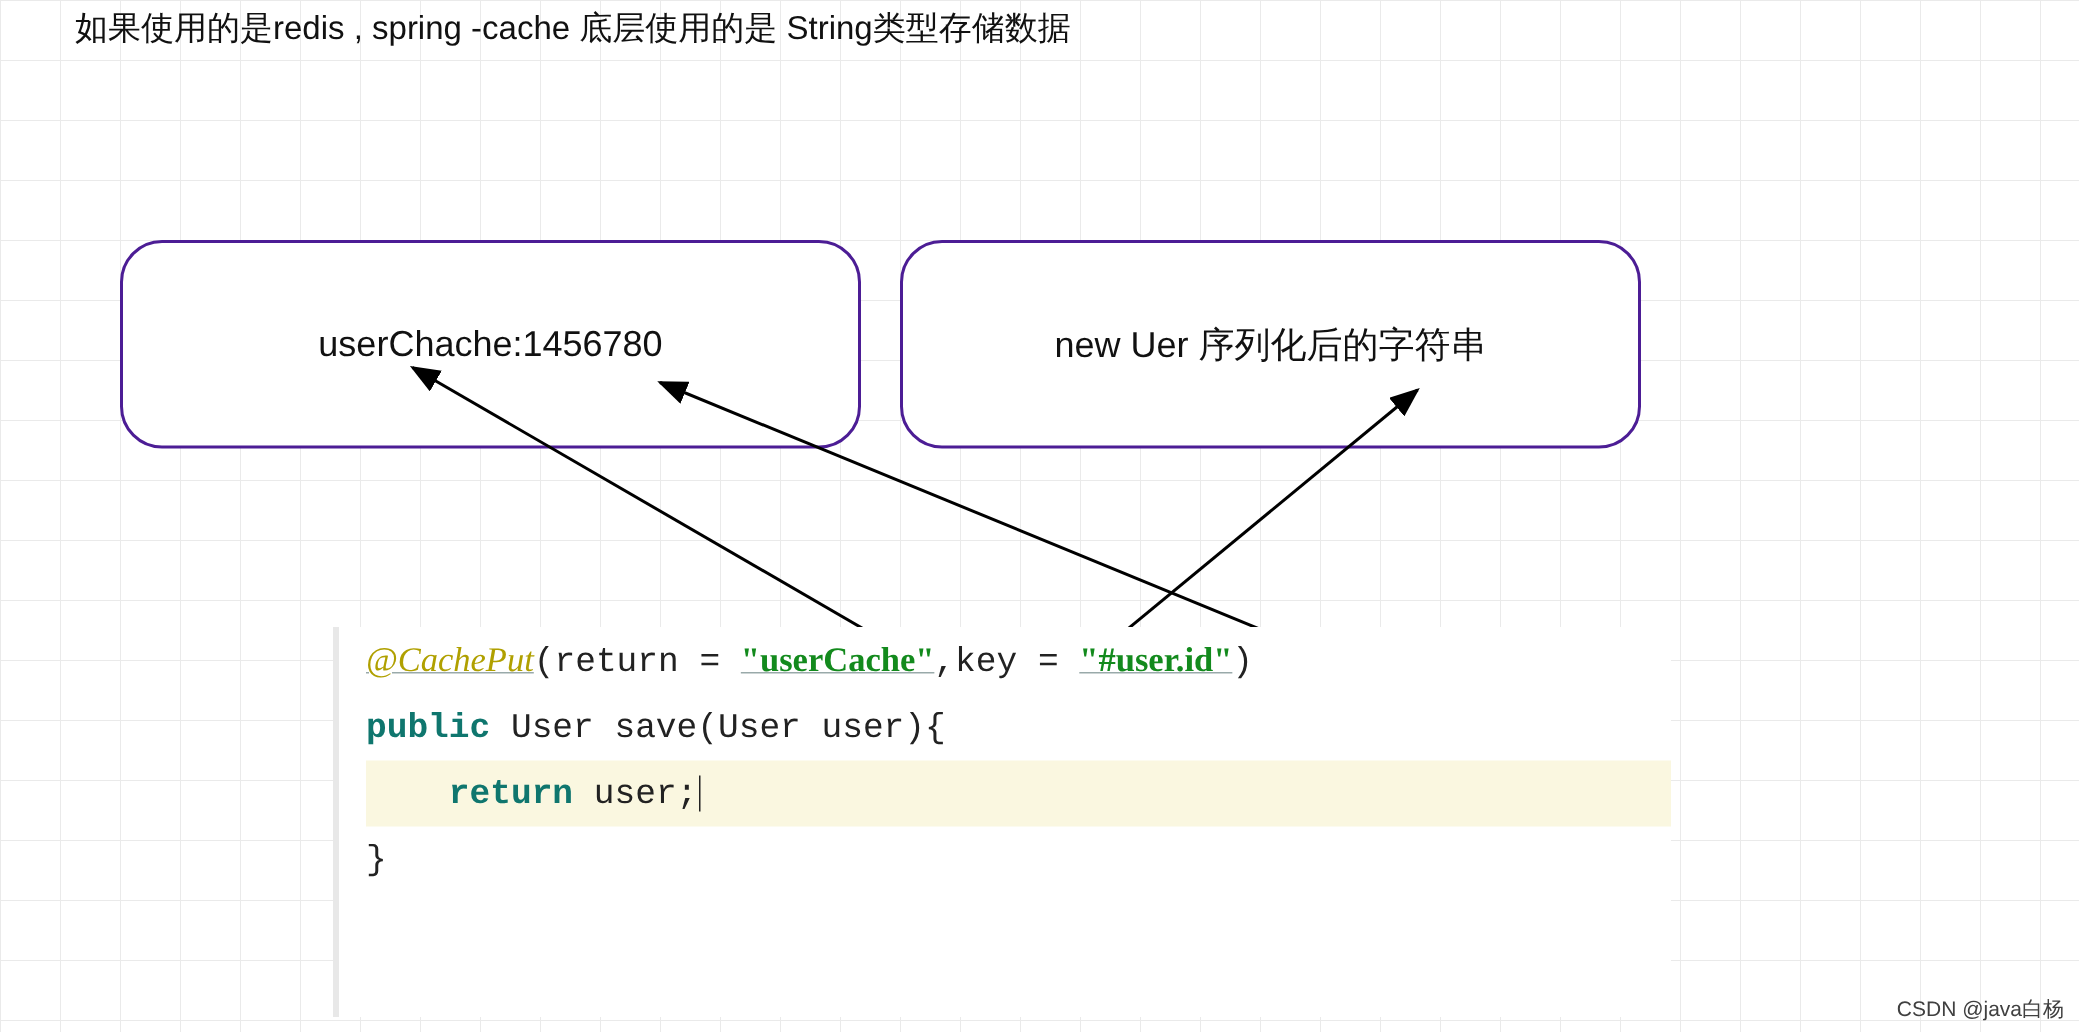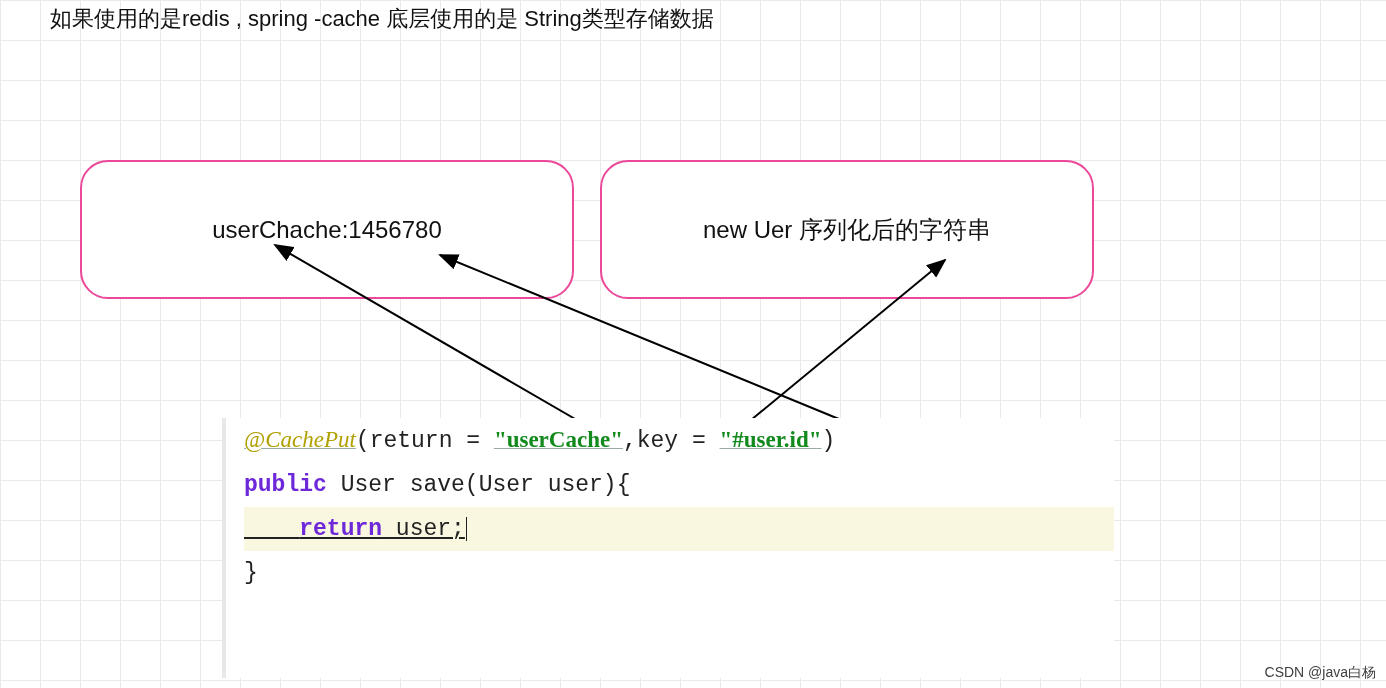--- a/index.html
+++ b/index.html
@@ -24,21 +24,21 @@
   .title {
     position: absolute;
     top: 4px;
     left: 2px;
     font-size: 22px;
     color: #111;
     margin-left: 48px;
   }
   .box {
     position: absolute;
-    border: 2px solid #ec4899;
+    border: 2px solid #4c1d95;
     border-radius: 28px;
     background: #ffffff;
     display: flex;
     align-items: center;
     justify-content: center;
     font-size: 24px;
     color: #111;
   }
   .box-left {
     top: 160px;
@@ -61,22 +61,22 @@
     height: 260px;
     background: #ffffff;
     font-family: "Consolas", "Menlo", "Courier New", monospace;
     font-size: 23px;
     line-height: 44px;
     color: #222;
     border-left: 4px solid #e8e8e8;
     padding-left: 18px;
   }
   .code .line { white-space: pre; }
-  .code .hl-line { background: #faf7e0; display:inline-block; width:100%;text-decoration:underline; }
-  .kw { color: #6d28d9; font-weight: bold; }
+  .code .hl-line { background: #faf7e0; display:inline-block; width:100%; }
+  .kw { color: #0f766e; font-weight: bold; }
   .anno { color: #b0a000; font-style: italic; }
   .str { color: #138a1d; font-weight: bold; }
   .cmt { color: #9a9a9a; font-style: italic; }
   .ident { color: #6b2f7a; }
   .under { text-decoration: underline; text-decoration-color:#9aa; text-decoration-thickness:1px;font-family:Liberation Serif, serif; }
   .globe {
     display: inline-flex;
     align-items: center;
     justify-content: center;
     width: 21px;

